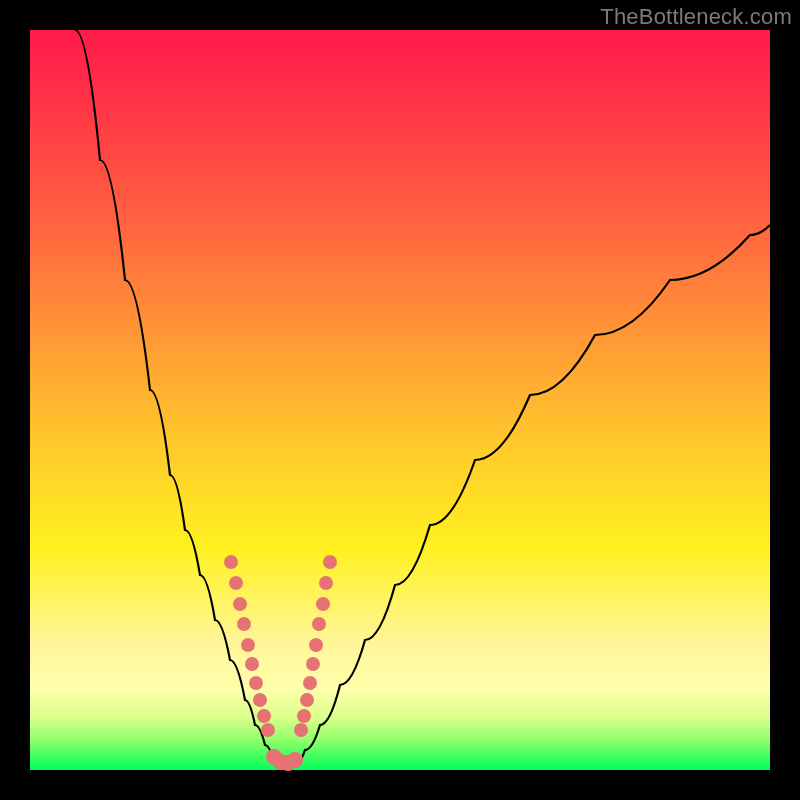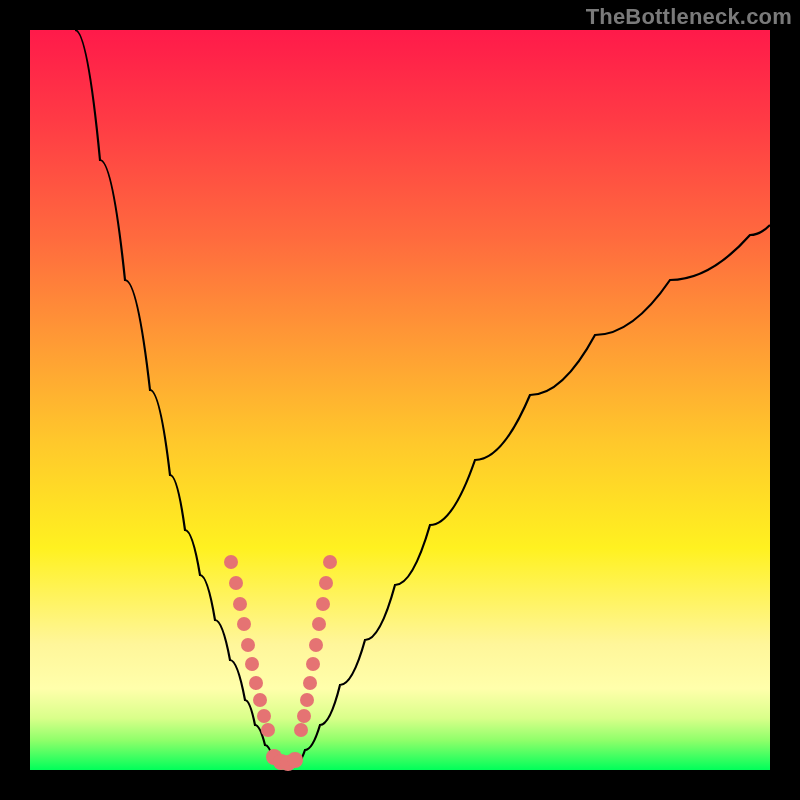--- a/index.html
+++ b/index.html
@@ -36,21 +36,21 @@
       #8fff6a 96%,
       #00ff5a 100%
     );
   }
   .watermark {
     position: absolute;
     top: 4px;
     right: 8px;
     color: #7a7a7a;
     font-size: 22px;
-    font-weight: 700;
+    font-weight: 400;
     letter-spacing: 0.2px;
     user-select: none;
   }
   svg.curve {
     position: absolute;
     left: 0; top: 0;
     width: 740px;
     height: 740px;
     overflow: visible;
   }

